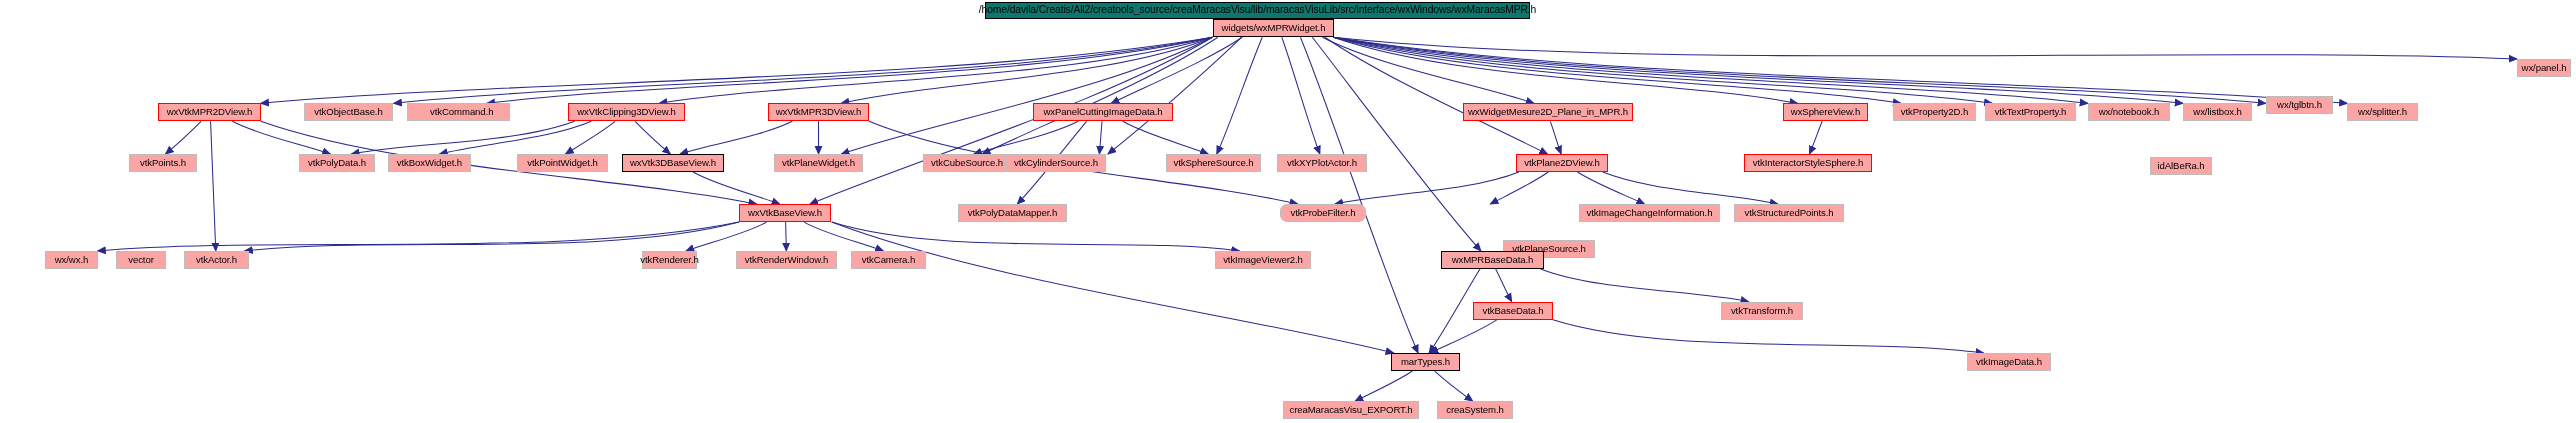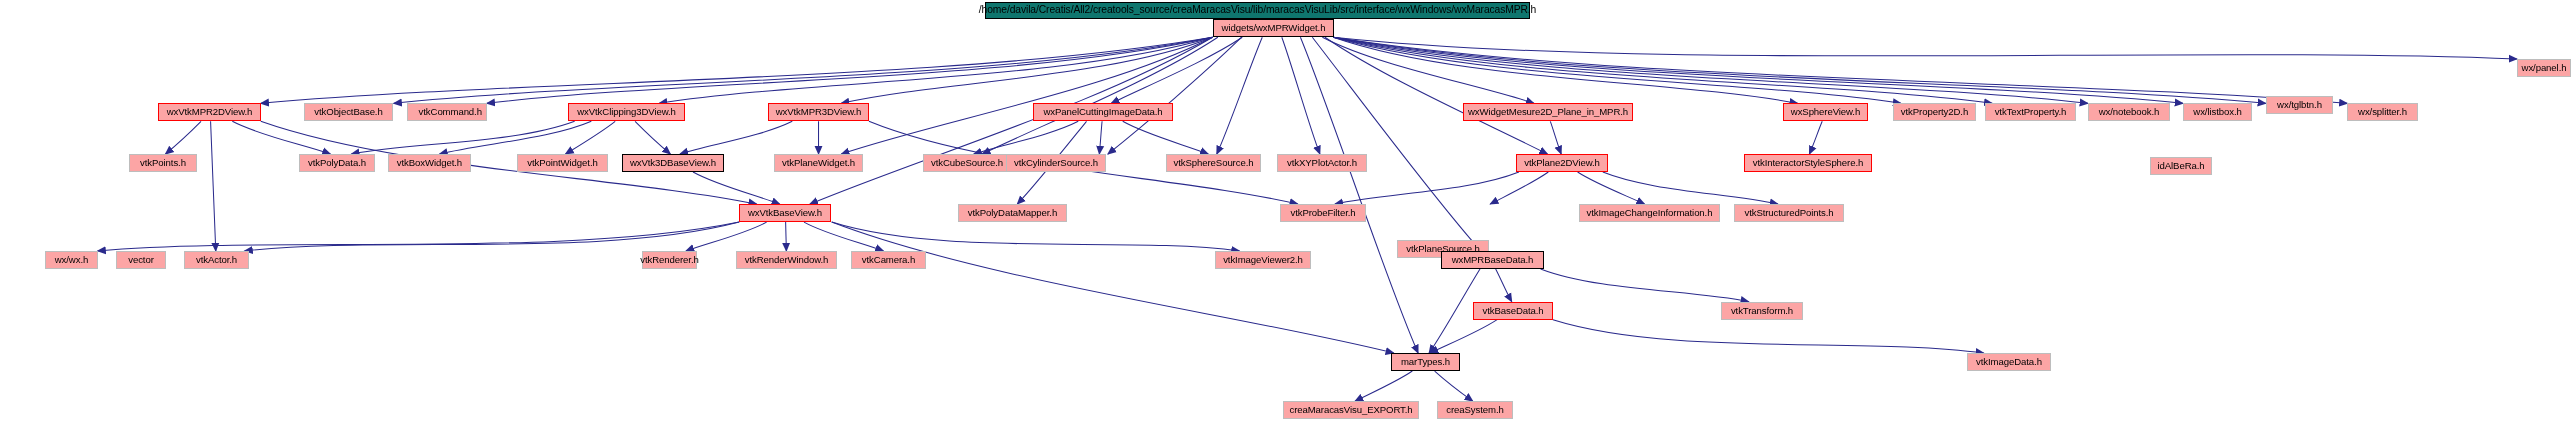--- a/index.html
+++ b/index.html
@@ -114,21 +114,21 @@
       </div>
       <div class="node" style="left: 2517px; top: 59px; width: 54px;">
         <span>wx/panel.h</span>
       </div>
       <div class="node red" style="left: 158px; top: 103px; width: 103px;">
         <span>wxVtkMPR2DView.h</span>
       </div>
       <div class="node" style="left: 304px; top: 103px; width: 89px;">
         <span>vtkObjectBase.h</span>
       </div>
-      <div class="node" style="left: 407px; top: 103px; width: 80px; padding-left: 11px;">
+      <div class="node" style="left: 407px; top: 103px; width: 103px; padding-left: 11px;">
         <span>vtkCommand.h</span>
       </div>
       <div class="node red" style="left: 568px; top: 103px; width: 117px;">
         <span>wxVtkClipping3DView.h</span>
       </div>
       <div class="node red" style="left: 768px; top: 103px; width: 101px;">
         <span>wxVtkMPR3DView.h</span>
       </div>
       <div class="node red" style="left: 1033px; top: 103px; width: 140px;">
         <span>wxPanelCuttingImageData.h</span>
@@ -195,24 +195,24 @@
       </div>
       <div class="node" style="left: 2150px; top: 157px; width: 62px;">
         <span>idAlBeRa.h</span>
       </div>
       <div class="node red" style="left: 739px; top: 204px; width: 92px;">
         <span>wxVtkBaseView.h</span>
       </div>
       <div class="node" style="left: 958px; top: 204px; width: 109px;">
         <span>vtkPolyDataMapper.h</span>
       </div>
-      <div class="node" style="left: 1280px; top: 204px; width: 86px;">
+      <div class="node" style="left: 1280px; top: 204px; width: 86px; border-radius: 7px;">
         <span>vtkProbeFilter.h</span>
       </div>
-      <div class="node" style="left: 1397px; top: 204px; width: 92px; margin-top: 36px;">
+      <div class="node" style="left: 1503px; top: 204px; width: 92px; margin-top: 36px;">
         <span>vtkPlaneSource.h</span>
       </div>
       <div class="node" style="left: 1579px; top: 204px; width: 141px;">
         <span>vtkImageChangeInformation.h</span>
       </div>
       <div class="node" style="left: 1734px; top: 204px; width: 110px;">
         <span>vtkStructuredPoints.h</span>
       </div>
       <div class="node" style="left: 45px; top: 251px; width: 53px;">
         <span>wx/wx.h</span>

